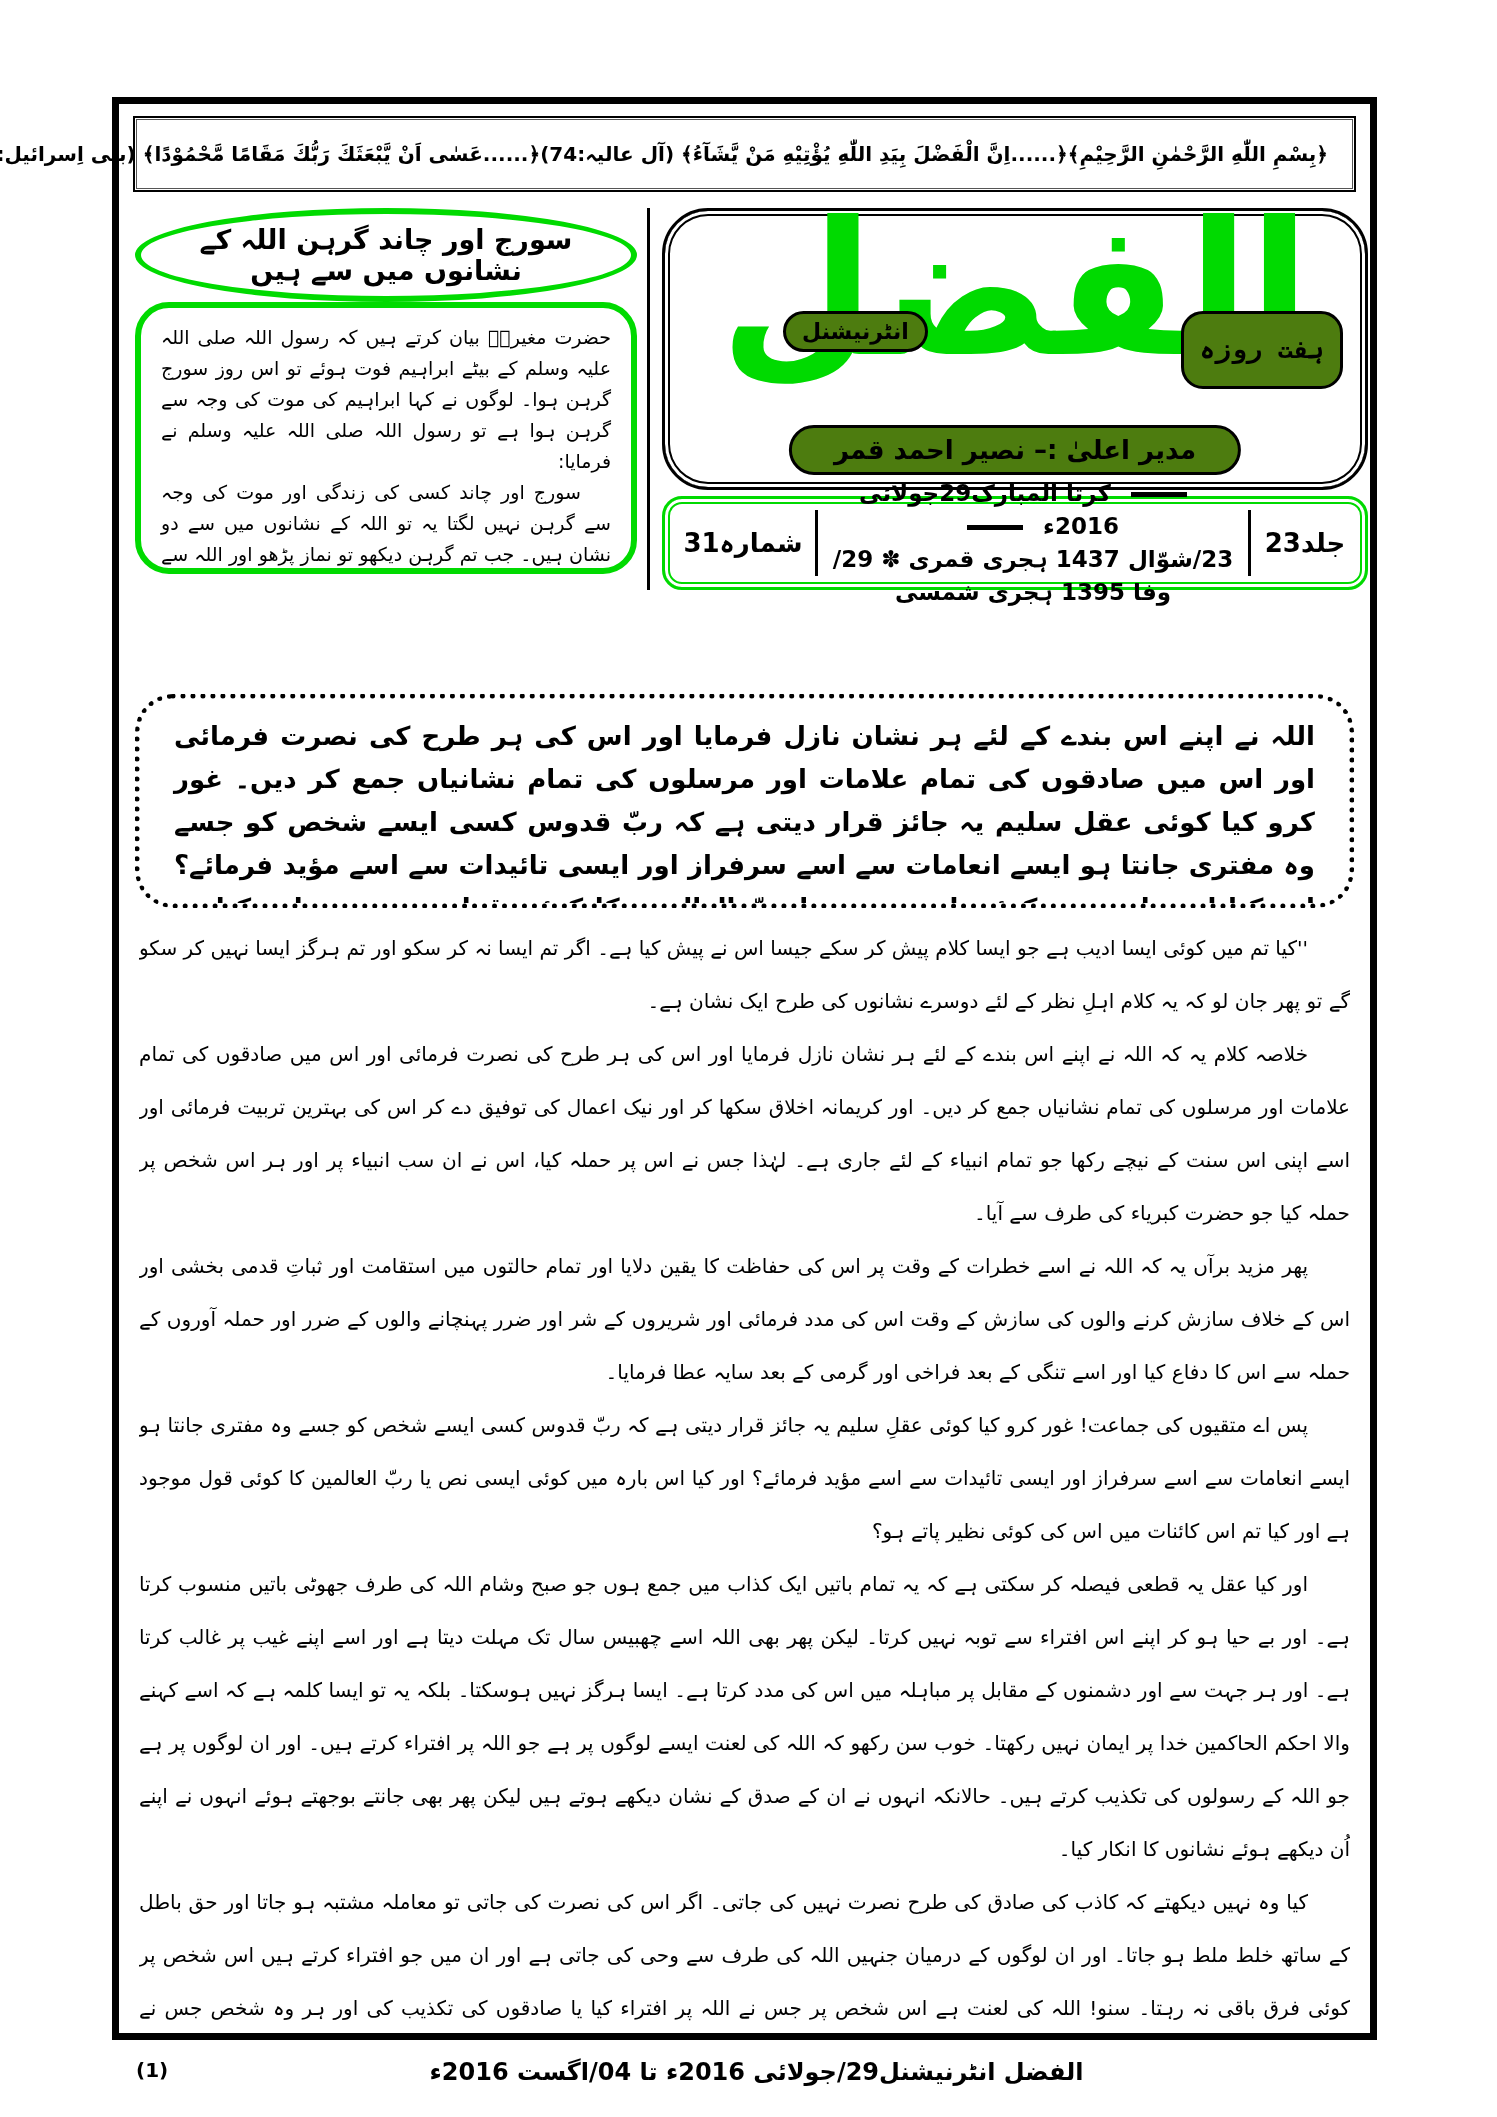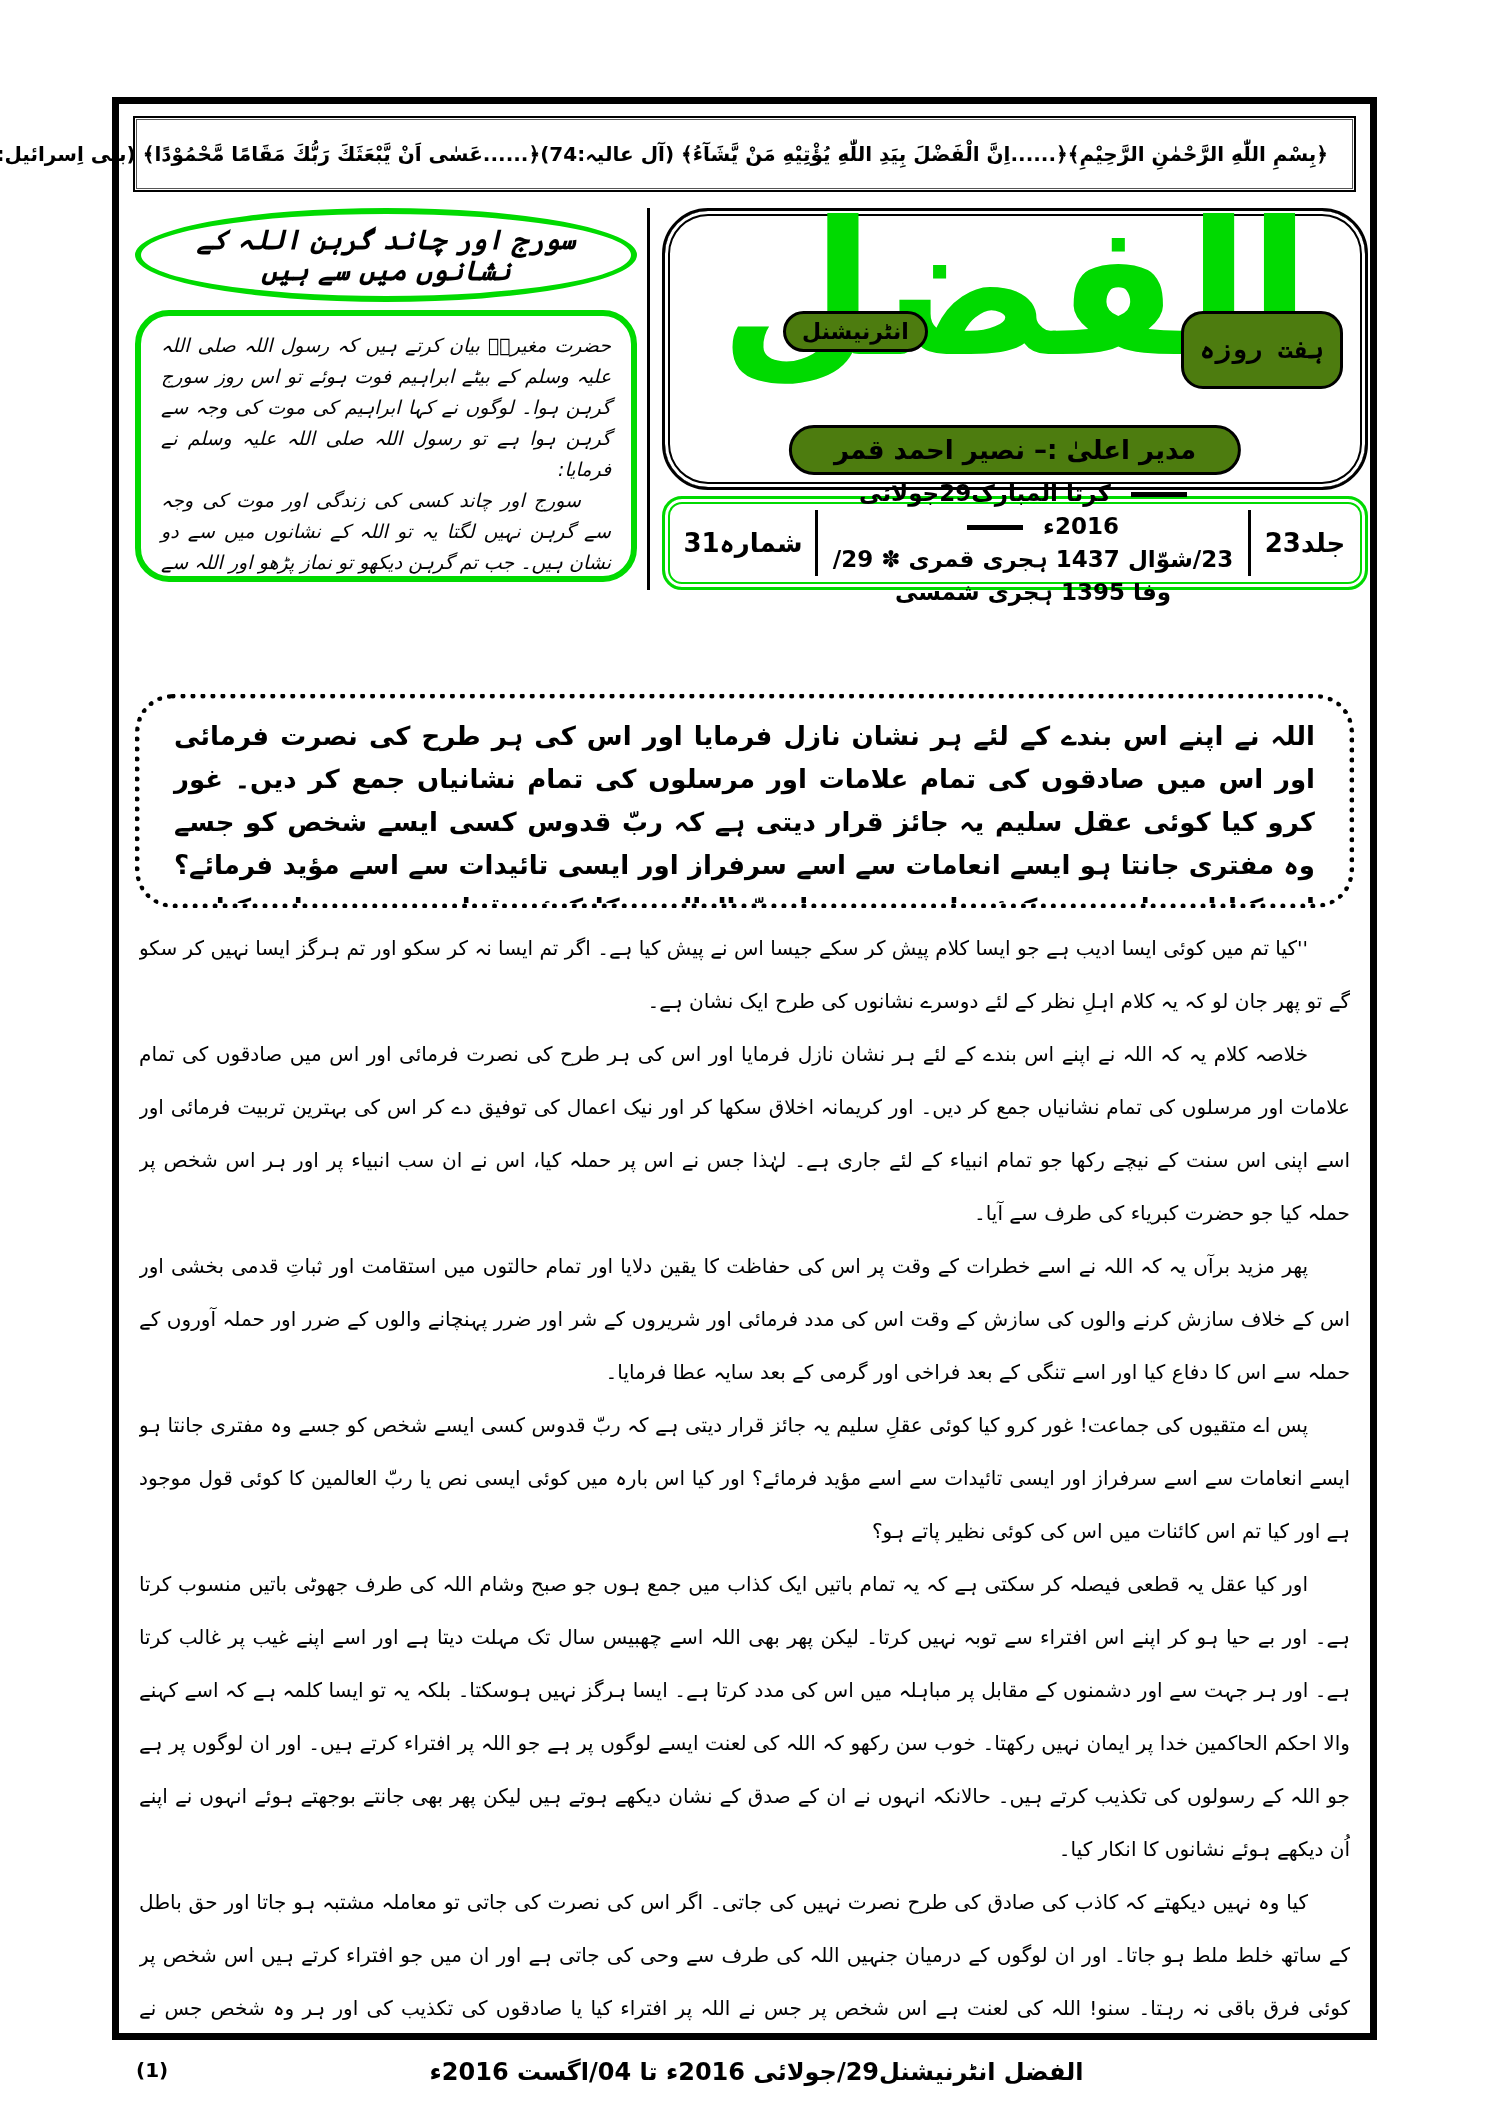--- a/index.html
+++ b/index.html
@@ -19,28 +19,28 @@
   
   .quotes-strip {
     position:absolute; left:14px; right:14px; top:12px; height:76px;
     border:2px solid #000; box-shadow:0 0 0 1px #fff inset, 0 0 0 2px #555 inset;
     display:flex; flex-direction:row; direction:rtl; align-items:center;
     justify-content:space-between; padding:0 26px; font-size:20px; font-weight:bold;
   }
   .quotes-strip .q { white-space:nowrap; }
 
   
-  .mast-left { position:absolute; left:16px; top:104px; width:502px; height:380px;font-style:italic; }
+  .mast-left { position:absolute; left:16px; top:104px; width:502px; height:380px; }
   .oval-headline {
     width:100%; height:94px; border:6px solid var(--green); border-radius:50%;
     display:flex; align-items:center; justify-content:center; text-align:center;
     direction:rtl; font-size:27px; font-weight:bold; padding:0 22px;
   }
   .hadith-box {
-    margin-top:8px; height:272px; border:6px solid var(--green); border-radius:34px;
+    height:272px; border:6px solid var(--green); border-radius:34px;
     padding:14px 20px 8px; direction:rtl; text-align:justify;
     font-size:19px; line-height:31px; overflow:hidden;
   }
   .hadith-box .say { text-indent:30px; }
 
   .divider-v { position:absolute; left:528px; top:104px; width:3px; height:382px; background:#000; }
 
   
   .mast-right {
     position:absolute; left:543px; right:2px; top:104px; height:282px;

